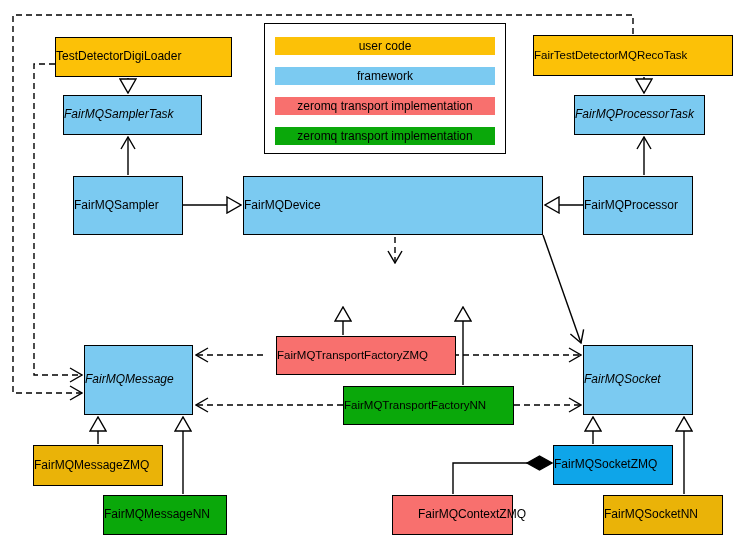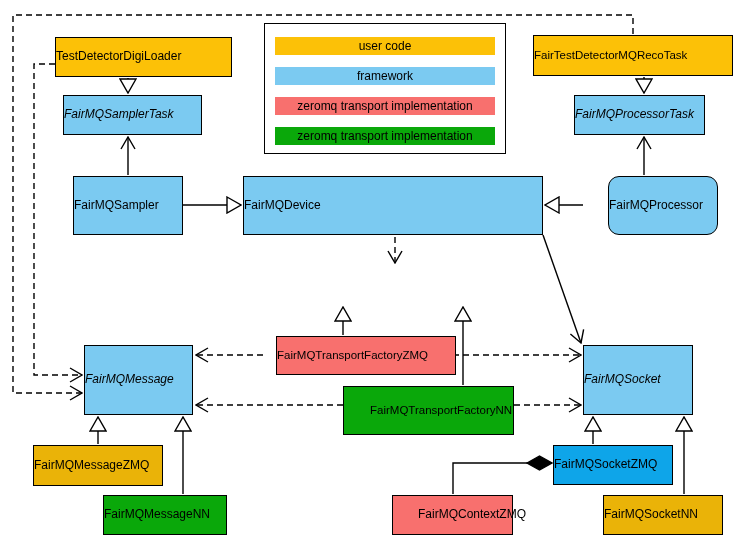--- a/index.html
+++ b/index.html
@@ -103,30 +103,30 @@
   </div>
 
   <div class="node" style="left: 73px; top: 176px; width: 110px; height: 59px; background-color: rgb(123, 202, 241);">
     <span>FairMQSampler</span>
   </div>
 
   <div class="node" style="left: 243px; top: 176px; width: 300px; height: 59px; background-color: rgb(123, 202, 241);">
     <span>FairMQDevice</span>
   </div>
 
-  <div class="node" style="left: 608px; top: 176px; width: 110px; height: 59px; background-color: rgb(123, 202, 241); border-radius: 11px;">
+  <div class="node" style="left: 583px; top: 176px; width: 110px; height: 59px; background-color: rgb(123, 202, 241);">
     <span>FairMQProcessor</span>
   </div>
 
 
   <div class="node" style="left: 263px; top: 336px; width: 180px; height: 39px; font-size: 11.5px; background-color: rgb(248, 112, 110); margin-left: 13px;">
     <span>FairMQTransportFactoryZMQ</span>
   </div>
 
-  <div class="node" style="left: 343px; top: 386px; width: 171px; height: 49px; font-size: 11.5px; background-color: rgb(10, 168, 10); padding-left: 26px;">
+  <div class="node" style="left: 343px; top: 386px; width: 171px; height: 39px; font-size: 11.5px; background-color: rgb(10, 168, 10);">
     <span>FairMQTransportFactoryNN</span>
   </div>
 
   <div class="node abstract" style="left: 84px; top: 345px; width: 109px; height: 70px; background-color: rgb(123, 202, 241);">
     <span>FairMQMessage</span>
   </div>
 
   <div class="node abstract" style="left: 583px; top: 345px; width: 110px; height: 70px; background-color: rgb(123, 202, 241);">
     <span>FairMQSocket</span>
   </div>

